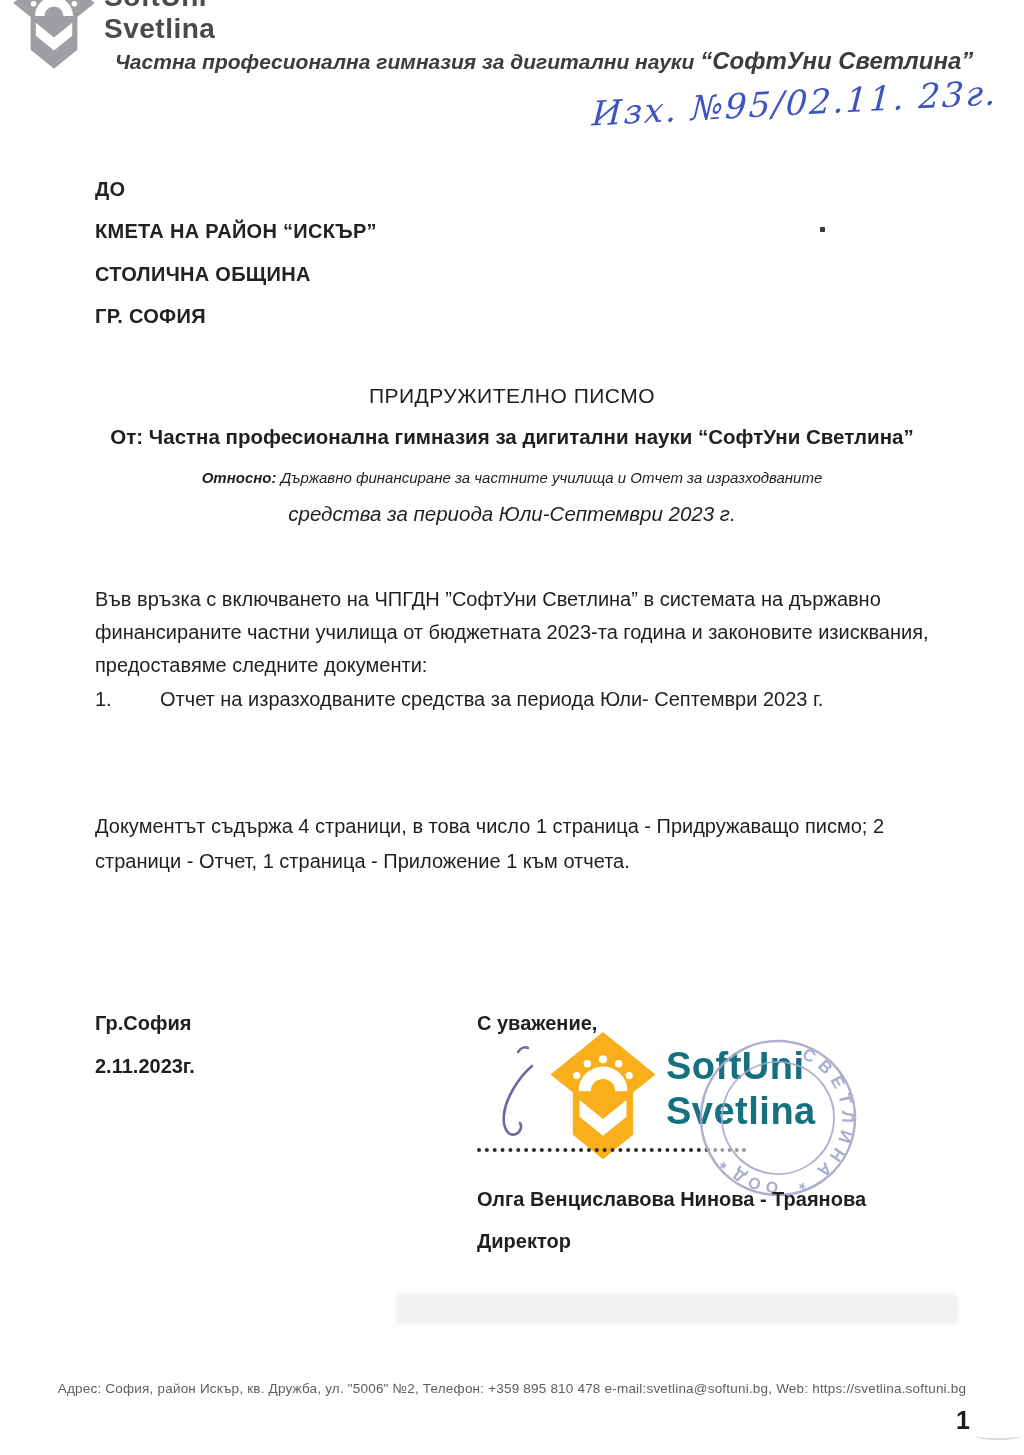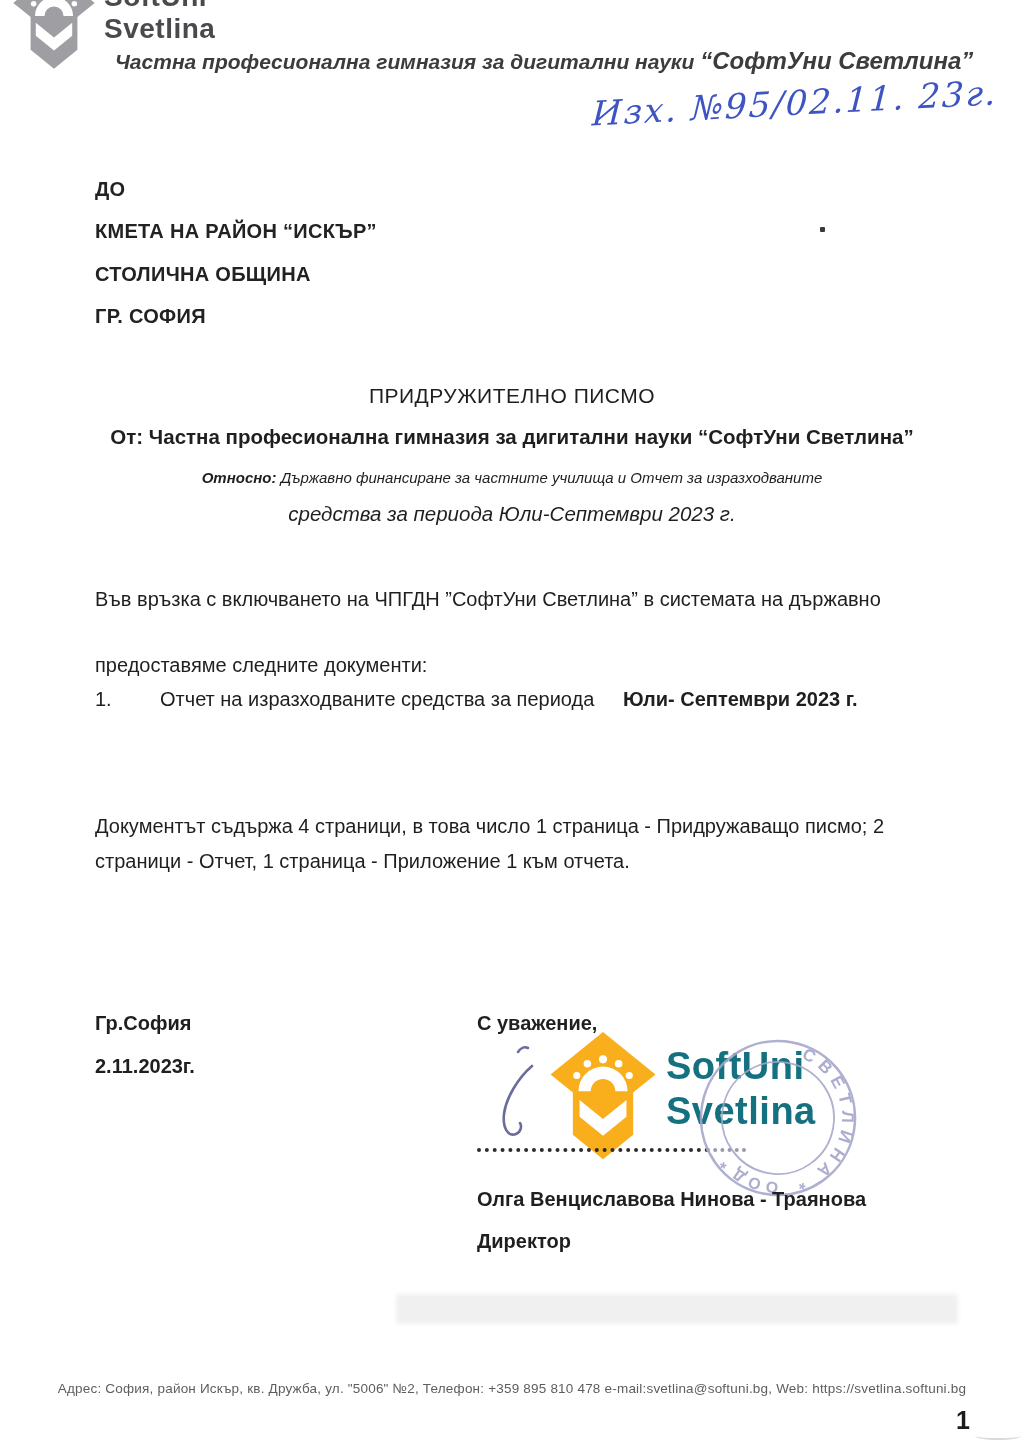--- a/index.html
+++ b/index.html
@@ -43,21 +43,21 @@
   .letter-title { top: 384px; font-size: 21px; font-weight: normal; letter-spacing: .5px; color: #1f1f1f; }
   .from-line { top: 425px; font-size: 20.5px; font-weight: bold; color: #1f1f1f; }
   .subject-1 { top: 469px; font-size: 15px; font-style: italic; color: #1f1f1f; }
   .subject-1 .lbl { font-weight: bold; }
   .subject-2 { top: 502px; font-size: 20.5px; font-style: italic; color: #1f1f1f; }
 
   .body-line { left: 95px; width: 860px; font-size: 20px; color: #1f1f1f; }
   .list-row { top: 688px; }
   .list-num { left: 95px; font-size: 20px; color: #1f1f1f; }
   .list-text { left: 160px; font-size: 20px; color: #1f1f1f; }
-  .list-text .bold { font-weight: bold; margin-left: 23px; }
+  .list-text .bold { font-weight: normal; }
 
   .note-line { left: 95px; width: 870px; font-size: 20px; color: #1f1f1f; }
 
   
   .closing-bold { font-size: 20px; font-weight: bold; color: #1f1f1f; }
   .sig-squiggle { left: 494px; top: 1040px; width: 48px; height: 110px; }
   .sig-logo-icon { left: 538px; top: 1032px; width: 130px; height: 134px; color: #f9ae1b; }
   .sig-logo-text { left: 666px; top: 1044px; font-size: 38px; font-weight: bold; color: #15707f; line-height: 45px; letter-spacing: .5px; }
   .stamp { left: 692px; top: 1032px; width: 172px; height: 172px; transform: rotate(10deg); opacity: .88; }
   .dotted-line { left: 477px; top: 1146px; width: 232px; height: 6px; border-bottom: 4px dotted #2c2c2c; }
@@ -113,20 +113,21 @@
   <div class="abs dot-artifact"></div>
 
   <div class="abs centered letter-title">ПРИДРУЖИТЕЛНО ПИСМО</div>
   <div class="abs centered from-line">От: Частна професионална гимназия за дигитални науки “СофтУни Светлина”</div>
   <div class="abs centered subject-1">
     <span class="lbl">Относно: </span><span>Държавно финансиране за частните училища и Отчет за изразходваните</span>
   </div>
   <div class="abs centered subject-2">средства за периода Юли-Септември 2023 г.</div>
 
   <div class="abs body-line" style="top:588px">Във връзка с включването на ЧПГДН ”СофтУни Светлина” в системата на държавно</div>
+  <div class="abs body-line" style="top:621px">финансираните частни училища от бюджетната 2023-та година и законовите изисквания,</div>
   <div class="abs body-line" style="top:654px">предоставяме следните документи:</div>
 
   <div class="abs list-num list-row">1.</div>
   <div class="abs list-text list-row">
     <span>Отчет на изразходваните средства за периода </span><span class="bold">Юли- Септември 2023 г.</span>
   </div>
 
   <div class="abs note-line" style="top:815px">Документът съдържа 4 страници, в това число 1 страница - Придружаващо писмо; 2</div>
   <div class="abs note-line" style="top:850px">страници - Отчет, 1 страница - Приложение 1 към отчета.</div>
 

